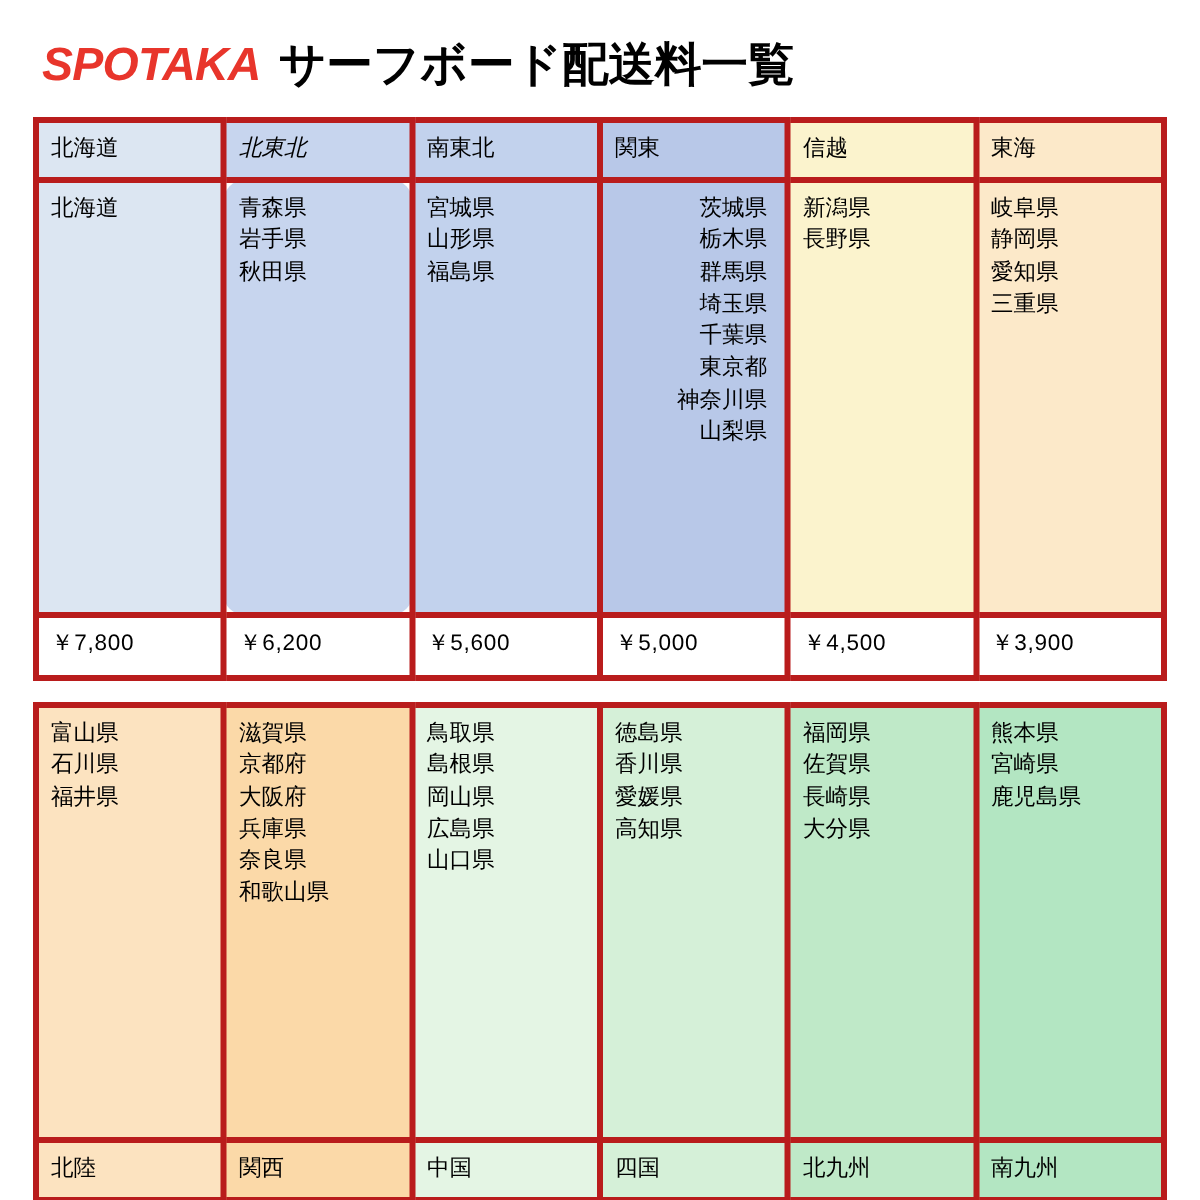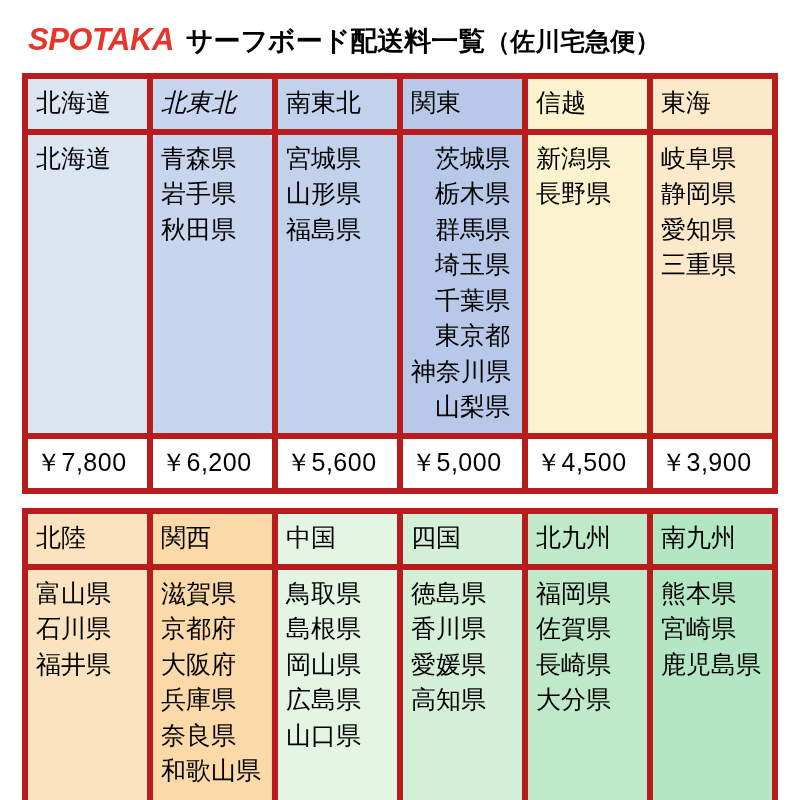--- a/index.html
+++ b/index.html
@@ -31,40 +31,40 @@
   .brand {
     font-family: "Liberation Sans", sans-serif;
     font-weight: bold;
     font-style: italic;
     font-size: 31px;
     color: #e8352b;
     letter-spacing: -0.5px;
     margin-right: 12px;
   }
   .title-main {
-    font-size: 27px;
+    font-size: 31px;
     font-weight: bold;
     letter-spacing: 0px;
   }
   .title-paren {
     font-size: 25px;
     font-weight: bold;
   }
   
   table.fee {
     border-collapse: collapse;
     width: 756px;
     table-layout: fixed;
     margin: 0 0 14px 0;
   }
   table.fee td {
-    border: 6px solid #b91c1c;
+    border: 4px solid #b91c1c;
     vertical-align: top;
     padding: 6px 12px 8px 8px;
-    font-size: 25px;
+    font-size: 15px;
     line-height: 1.42;
   }
   td.head {
     font-size: 20px;
     font-weight: normal;
     height: 22px;
     padding-top: 5px;
     padding-bottom: 5px;
     vertical-align: middle;
   }
@@ -88,21 +88,20 @@
   }
 </style>
 </head>
 <body>
 
 <div class="page">
 
   <div class="title-row">
     <span class="brand">SPOTAKA</span>
     <span class="title-main">サーフボード配送料一覧</span>
-    <span class="title-paren">（佐川宅急便）</span>
   </div>
 
   <table class="fee first">
     <tbody>
         <tr>
       <td class="head" style="background: rgb(220, 230, 242);">北海道</td>
       <td class="head" style="background: rgb(199, 213, 238); font-style: italic;">北東北</td>
       <td class="head" style="background: rgb(194, 210, 237);">南東北</td>
       <td class="head" style="background: rgb(184, 200, 232);">関東</td>
       <td class="head" style="background: rgb(251, 243, 205);">信越</td>
@@ -150,28 +149,20 @@
       <td class="price">￥5,000</td>
       <td class="price">￥4,500</td>
       <td class="price">￥3,900</td>
     </tr>
   </tbody>
     </table>
 
   <table class="fee second">
     <tbody>
         <tr>
-      <td class="head" style="background: rgb(252, 227, 192);">北陸</td>
-      <td class="head" style="background: rgb(251, 217, 168);">関西</td>
-      <td class="head" style="background: rgb(228, 245, 228);">中国</td>
-      <td class="head" style="background: rgb(213, 240, 216);">四国</td>
-      <td class="head" style="background: rgb(191, 233, 200);">北九州</td>
-      <td class="head" style="background: rgb(179, 230, 194);">南九州</td>
-    </tr>
-    <tr>
       <td class="body" style="background: rgb(252, 227, 192);">
             <span class="pref-line">富山県</span>
             <span class="pref-line">石川県</span>
             <span class="pref-line">福井県</span>
           </td>
       <td class="body" style="background: rgb(251, 217, 168);">
             <span class="pref-line">滋賀県</span>
             <span class="pref-line">京都府</span>
             <span class="pref-line">大阪府</span>
             <span class="pref-line">兵庫県</span>
@@ -197,20 +188,28 @@
             <span class="pref-line">長崎県</span>
             <span class="pref-line">大分県</span>
           </td>
       <td class="body" style="background: rgb(179, 230, 194);">
             <span class="pref-line">熊本県</span>
             <span class="pref-line">宮崎県</span>
             <span class="pref-line">鹿児島県</span>
           </td>
     </tr>
     <tr>
+      <td class="head" style="background: rgb(252, 227, 192);">北陸</td>
+      <td class="head" style="background: rgb(251, 217, 168);">関西</td>
+      <td class="head" style="background: rgb(228, 245, 228);">中国</td>
+      <td class="head" style="background: rgb(213, 240, 216);">四国</td>
+      <td class="head" style="background: rgb(191, 233, 200);">北九州</td>
+      <td class="head" style="background: rgb(179, 230, 194);">南九州</td>
+    </tr>
+    <tr>
       <td class="price">￥3,900</td>
       <td class="price">￥3,600</td>
       <td class="price">￥3,900</td>
       <td class="price">￥3,900</td>
       <td class="price">￥4,500</td>
       <td class="price">￥5,000</td>
     </tr>
   </tbody>
     </table>
 

